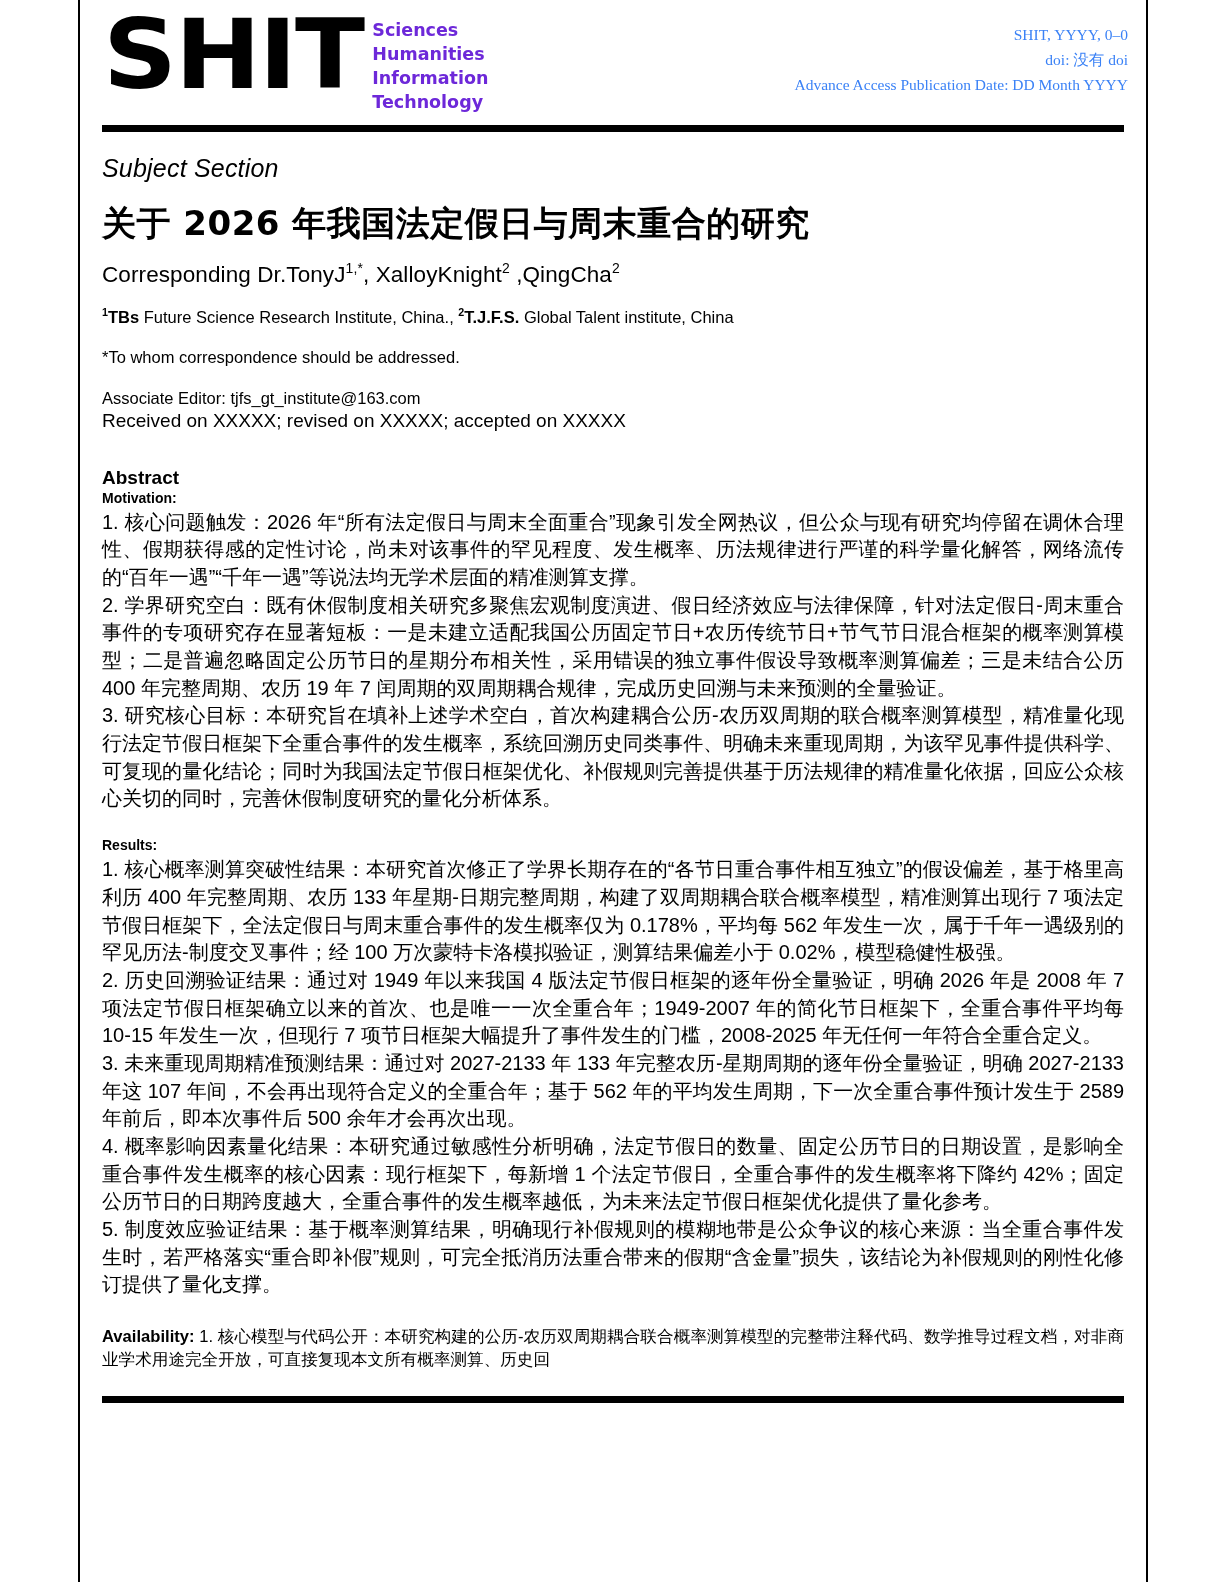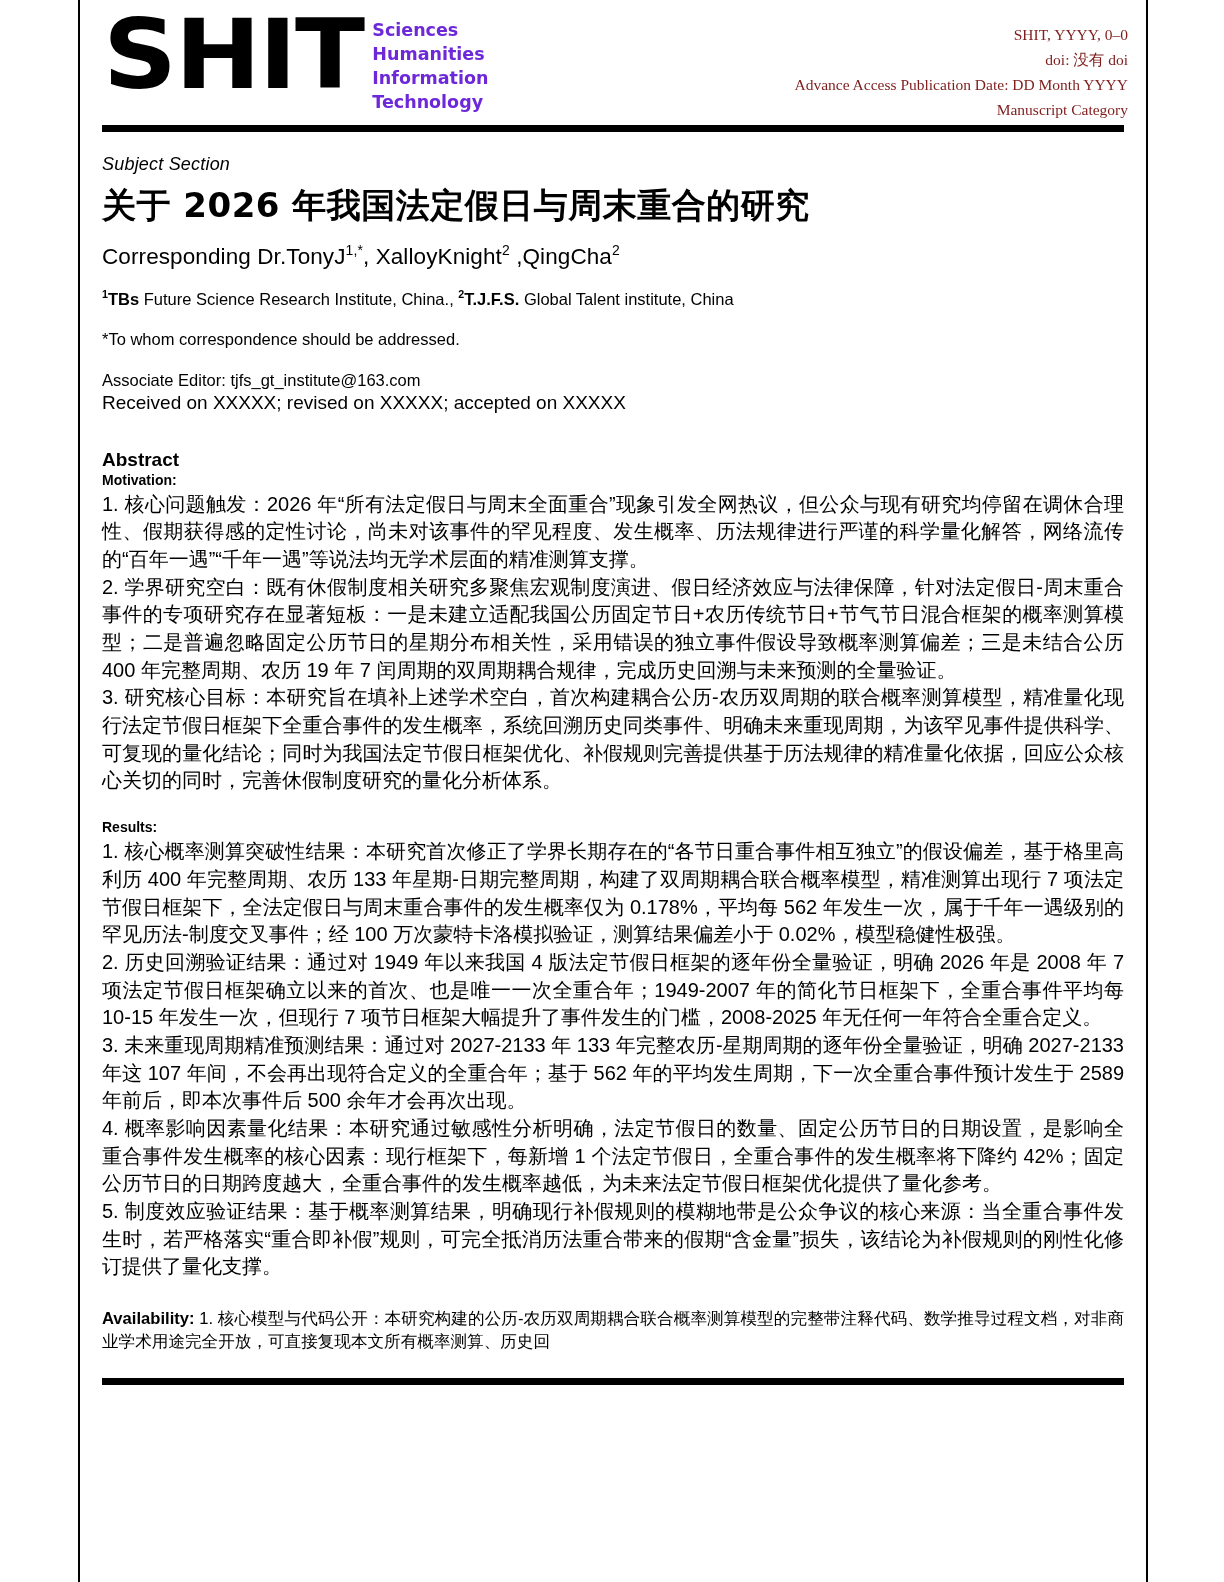--- a/index.html
+++ b/index.html
@@ -88,47 +88,47 @@
   .logo-words div { white-space: nowrap; }
 
   .journal-meta {
     position: absolute;
     right: 18px;
     top: 22px;
     text-align: right;
     font-family: "Liberation Serif", serif;
     font-size: 15.5px;
     line-height: 1.62;
-    color: #7f1d1d;
+    color: #3b82f6;
   }
   .journal-meta div { white-space: nowrap; }
 
   .rule-thick {
     height: 7px;
     background: #000;
     margin: 2px 22px 0 22px;
   }
 
   
   .article {
     padding: 0 22px;
   }
   .subject-section {
     font-family: "Liberation Sans", sans-serif;
     font-style: italic;
-    font-size: 18px;
+    font-size: 25px;
     margin-top: 22px;
     letter-spacing: 0.2px;
   }
   .title {
     font-family: "DejaVu Sans", "Liberation Sans", sans-serif;
     font-weight: bold;
     font-size: 34px;
     line-height: 1.22;
-    margin-top: 10px;
+    margin-top: 20px;
     letter-spacing: 0.5px;
   }
   .authors {
     font-size: 22.5px;
     margin-top: 16px;
     letter-spacing: 0.1px;
   }
   .authors sup { font-size: 0.62em; vertical-align: super; }
 
   .affil {
@@ -207,21 +207,20 @@
           <div>Humanities</div>
           <div>Information</div>
           <div>Technology</div>
         </div>
       </div>
 
       <div class="journal-meta">
         <div>SHIT, YYYY, 0–0</div>
         <div>doi: 没有 doi</div>
         <div>Advance Access Publication Date: DD Month YYYY</div>
-        <div>Manuscript Category</div>
       </div>
     </div>
 
     <div class="rule-thick"></div>
 
     <div class="article">
       <div class="subject-section">Subject Section</div>
 
       <div class="title">关于 2026 年我国法定假日与周末重合的研究</div>
 

